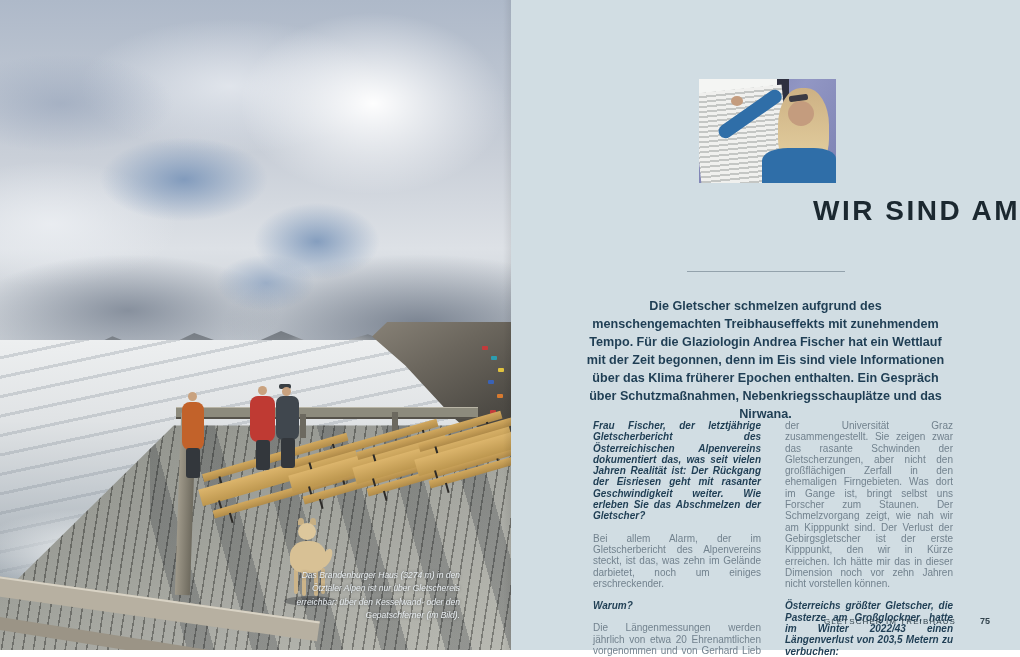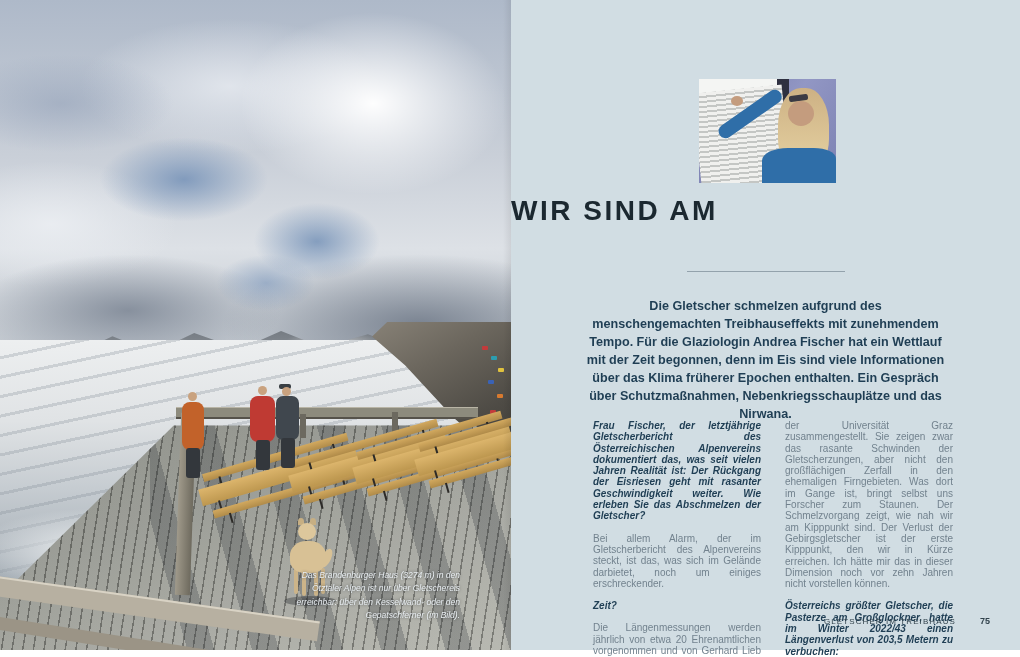--- a/index.html
+++ b/index.html
@@ -95,21 +95,21 @@
   .p-blinds{left:-5%;top:14%;width:66%;height:95%;transform:rotate(-6deg);transform-origin:left top;
       background:repeating-linear-gradient(180deg,#f0f0ee 0 3px,#c4c6c4 3px 5px);}
   .p-hair{right:5%;top:9%;width:37%;height:80%;border-radius:45% 45% 40% 40%;
       background:linear-gradient(180deg,#cdb184,#e6d2a2);}
   .p-face{right:16%;top:21%;width:19%;height:24%;border-radius:50%;background:#c49c7e;}
   .p-shades{right:20%;top:15%;width:14%;height:6%;border-radius:2px;background:#3a3a44;transform:rotate(-8deg);}
   .p-arm{left:10%;top:27%;width:54%;height:13%;border-radius:7px;background:#2f6ea8;transform:rotate(-35deg);}
   .p-hand{left:23%;top:16%;width:9%;height:10%;border-radius:50%;background:#c49c7e;}
   .p-jacket{right:0;bottom:0;width:54%;height:34%;border-radius:35% 30% 0 0;background:#2f6ea8;}
 
-  .title{position:absolute;top:196px;left:0;width:100%;text-align:left;
+  .title{position:absolute;top:196px;left:0;width:100%;text-align:right;
       font-size:28px;font-weight:bold;letter-spacing:2.5px;line-height:1.1;color:var(--title_ink,#1b2830);}
   .divider{position:absolute;top:271px;left:50%;transform:translateX(-50%);width:158px;height:1px;background:#93a2ac;}
   .intro{position:absolute;top:297px;left:50%;transform:translateX(-50%);width:358px;margin:0;
       text-align:center;font-weight:bold;font-size:12.6px;line-height:1.43;color:var(--intro_ink,#1f3e54);}
 
   .columns{position:absolute;top:420px;left:78px;width:368px;display:flex;gap:16px;}
   .col{flex:1;min-width:0;}
   .col p{margin:0 4px 11px;font-size:10px;line-height:11.3px;text-align:justify;}
   .col p.q{font-weight:bold;font-style:italic;color:var(--question_ink,#1f3e54);}
   .col p.a{color:var(--answer_ink,#72828e);}
@@ -214,22 +214,22 @@
       <span style="display:block;">WIR SIND AM</span>
     </h1>
 
     <div class="divider"></div>
 
     <p class="intro">Die Gletscher schmelzen aufgrund des menschengemachten Treibhauseffekts mit zunehmendem Tempo. Für die Glaziologin Andrea Fischer hat ein Wettlauf mit der Zeit begonnen, denn im Eis sind viele Informationen über das Klima früherer Epochen enthalten. Ein Gespräch über Schutzmaßnahmen, Nebenkriegsschauplätze und das Nirwana.</p>
 
     <div class="columns">
       <div class="col">
         <p class="q">Frau Fischer, der letztjährige Gletscherbericht des Österreichischen Alpenvereins dokumentiert das, was seit vielen Jahren Realität ist: Der Rückgang der Eisriesen geht mit rasanter Geschwindigkeit weiter. Wie erleben Sie das Abschmelzen der Gletscher?</p>
-        <p class="a">Bei allem Alarm, der im Gletscherbericht des Alpenvereins steckt, ist das, was sich im Gelände darbietet, noch um einiges erschreckender.</p>
-        <p class="q">Zeit?</p>
+        <p class="a">Bei allem Alarm, der im Gletscherbericht des Alpenvereins steckt, ist das, was zehn im Gelände darbietet, noch um einiges erschreckender.</p>
+        <p class="q">Warum?</p>
         <p class="a">Die Längenmessungen werden jährlich von etwa 20 Ehrenamtlichen vorgenommen und von Gerhard Lieb und Andreas Kellerer-Pirklbauer von</p>
       </div>
       <div class="col">
         <p class="a">der Universität Graz zusammengestellt. Sie zeigen zwar das rasante Schwinden der Gletscherzungen, aber nicht den großflächigen Zerfall in den ehemaligen Firngebieten. Was dort im Gange ist, bringt selbst uns Forscher zum Staunen. Der Schmelzvorgang zeigt, wie nah wir am Kipppunkt sind. Der Verlust der Gebirgsgletscher ist der erste Kipppunkt, den wir in Kürze erreichen. Ich hätte mir das in dieser Dimension noch vor zehn Jahren nicht vorstellen können.</p>
         <p class="q">Österreichs größter Gletscher, die Pasterze am Großglockner, hatte im Winter 2022/43 einen Längenverlust von 203,5 Metern zu verbuchen:</p>
       </div>
     </div>
 
     <div class="footer">
       <span class="sec">GLETSCHER IM TREIBHAUS</span>

